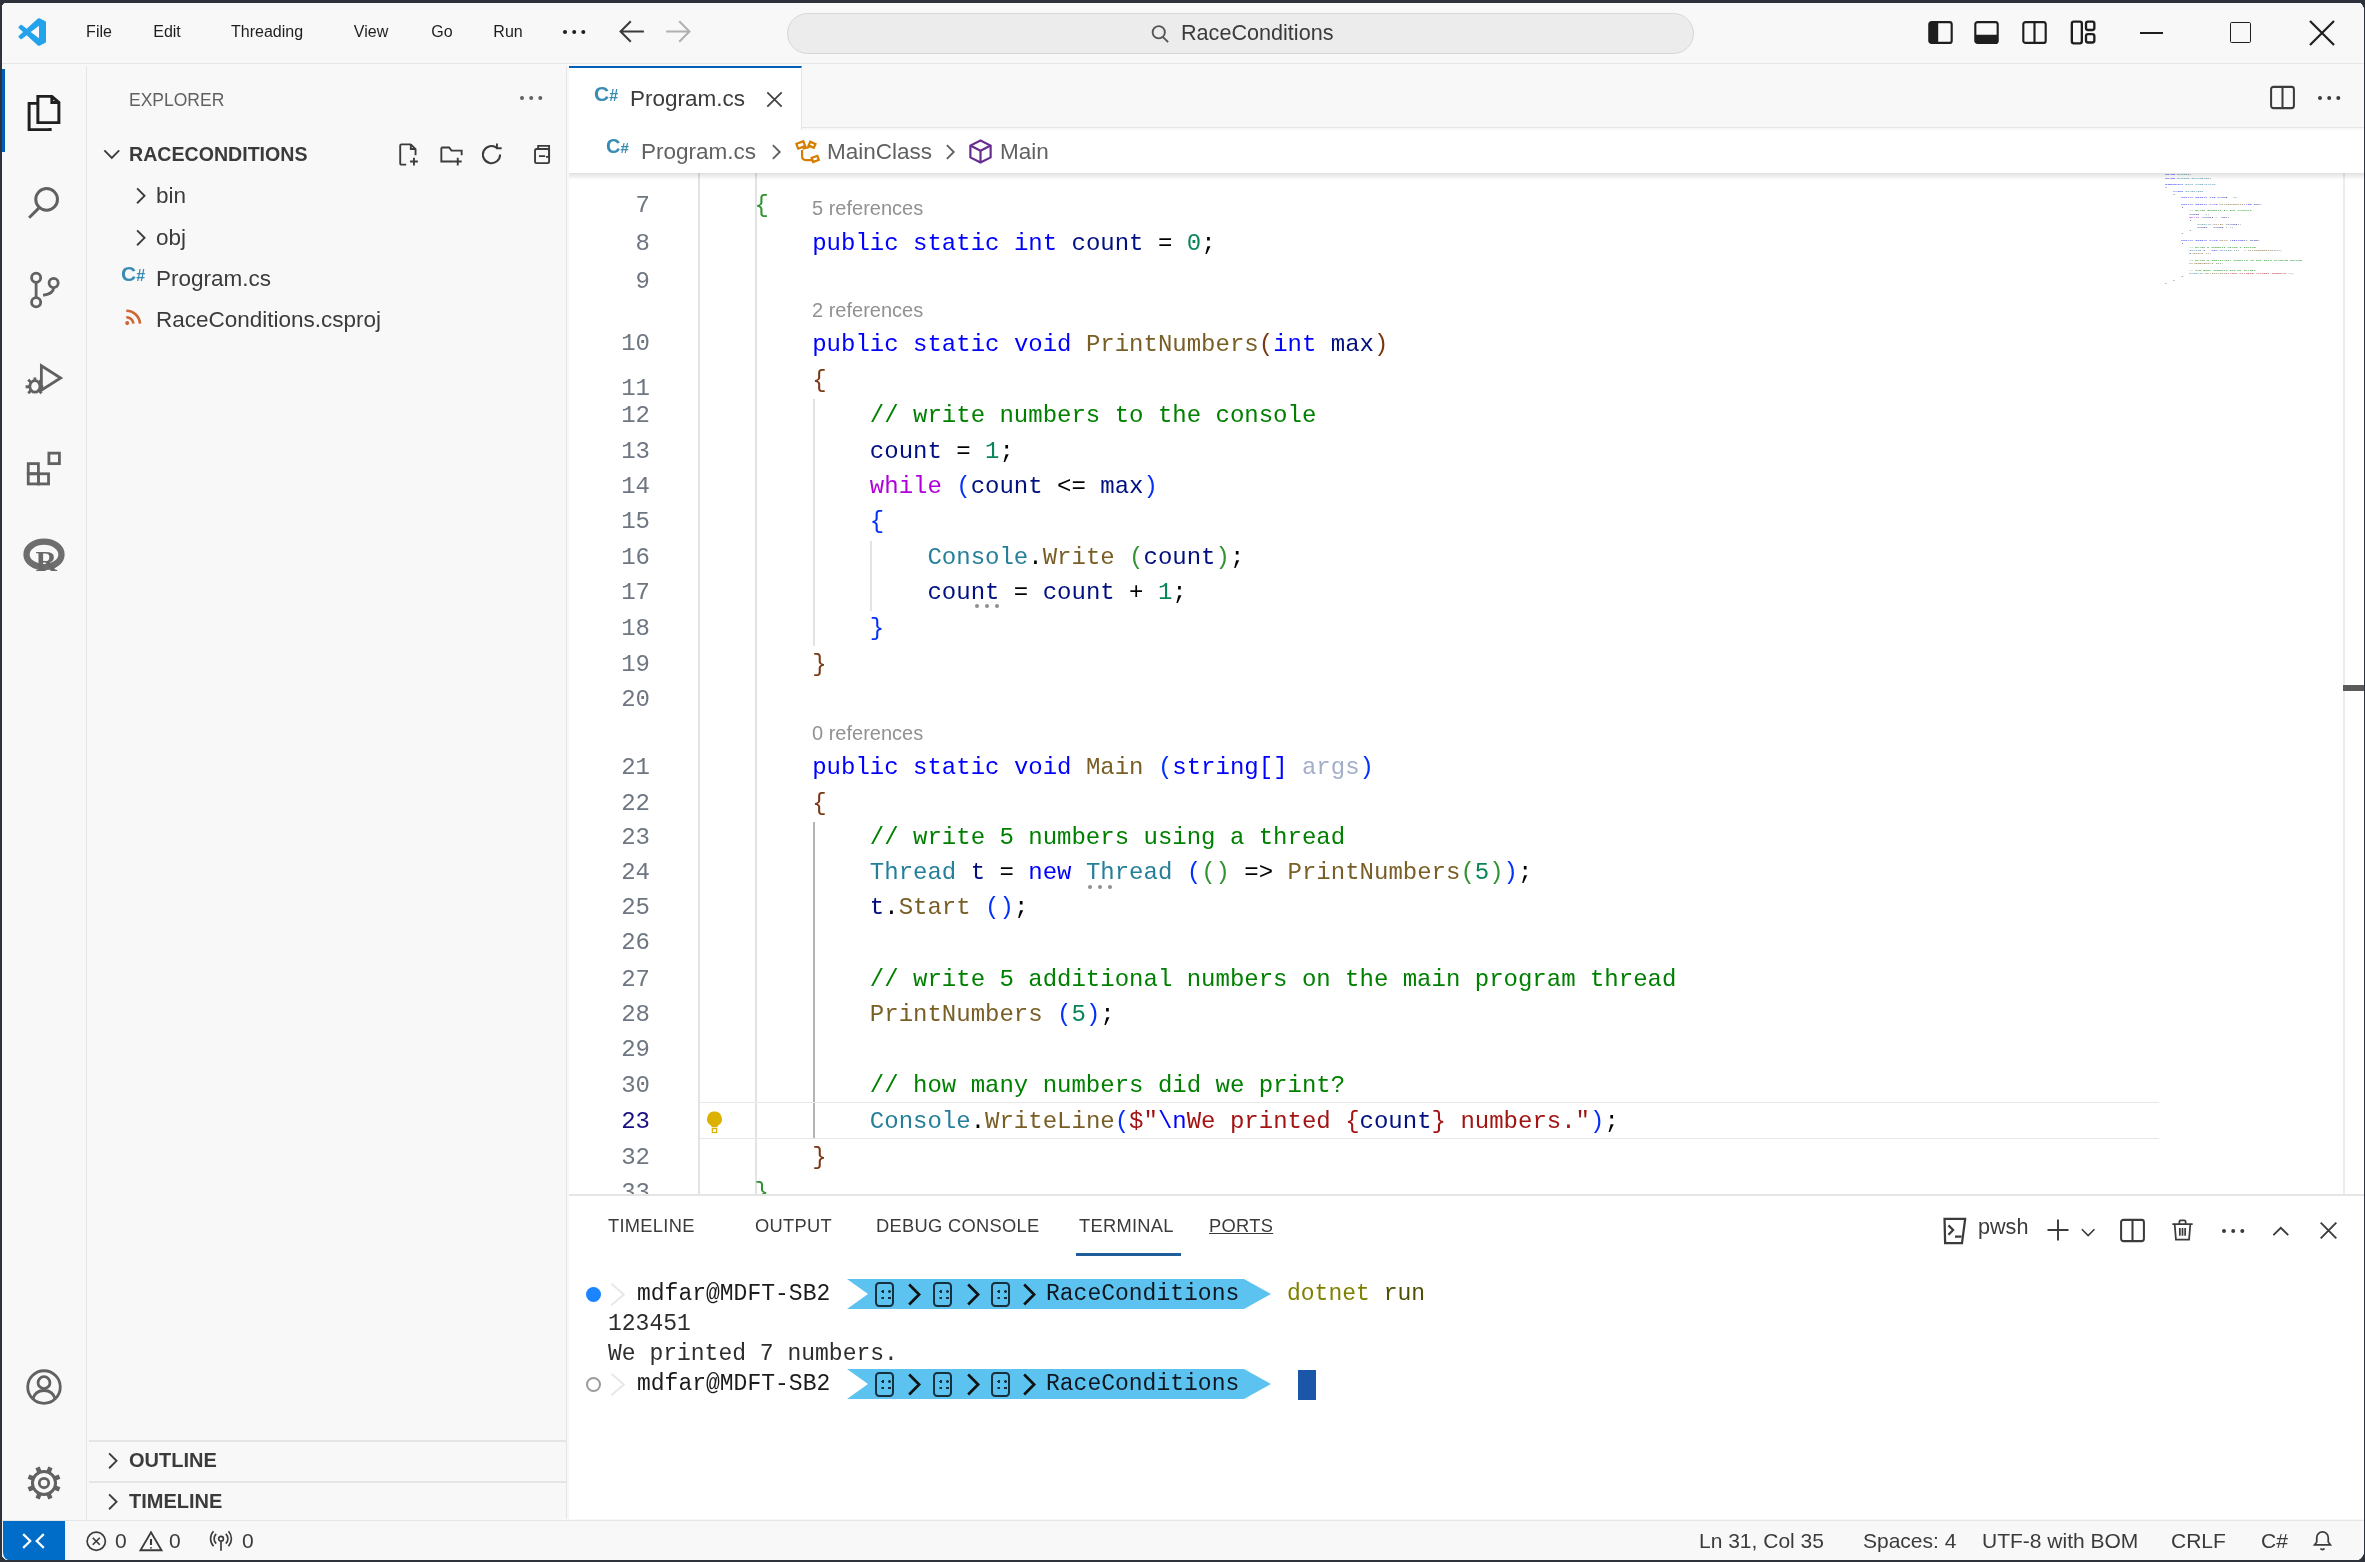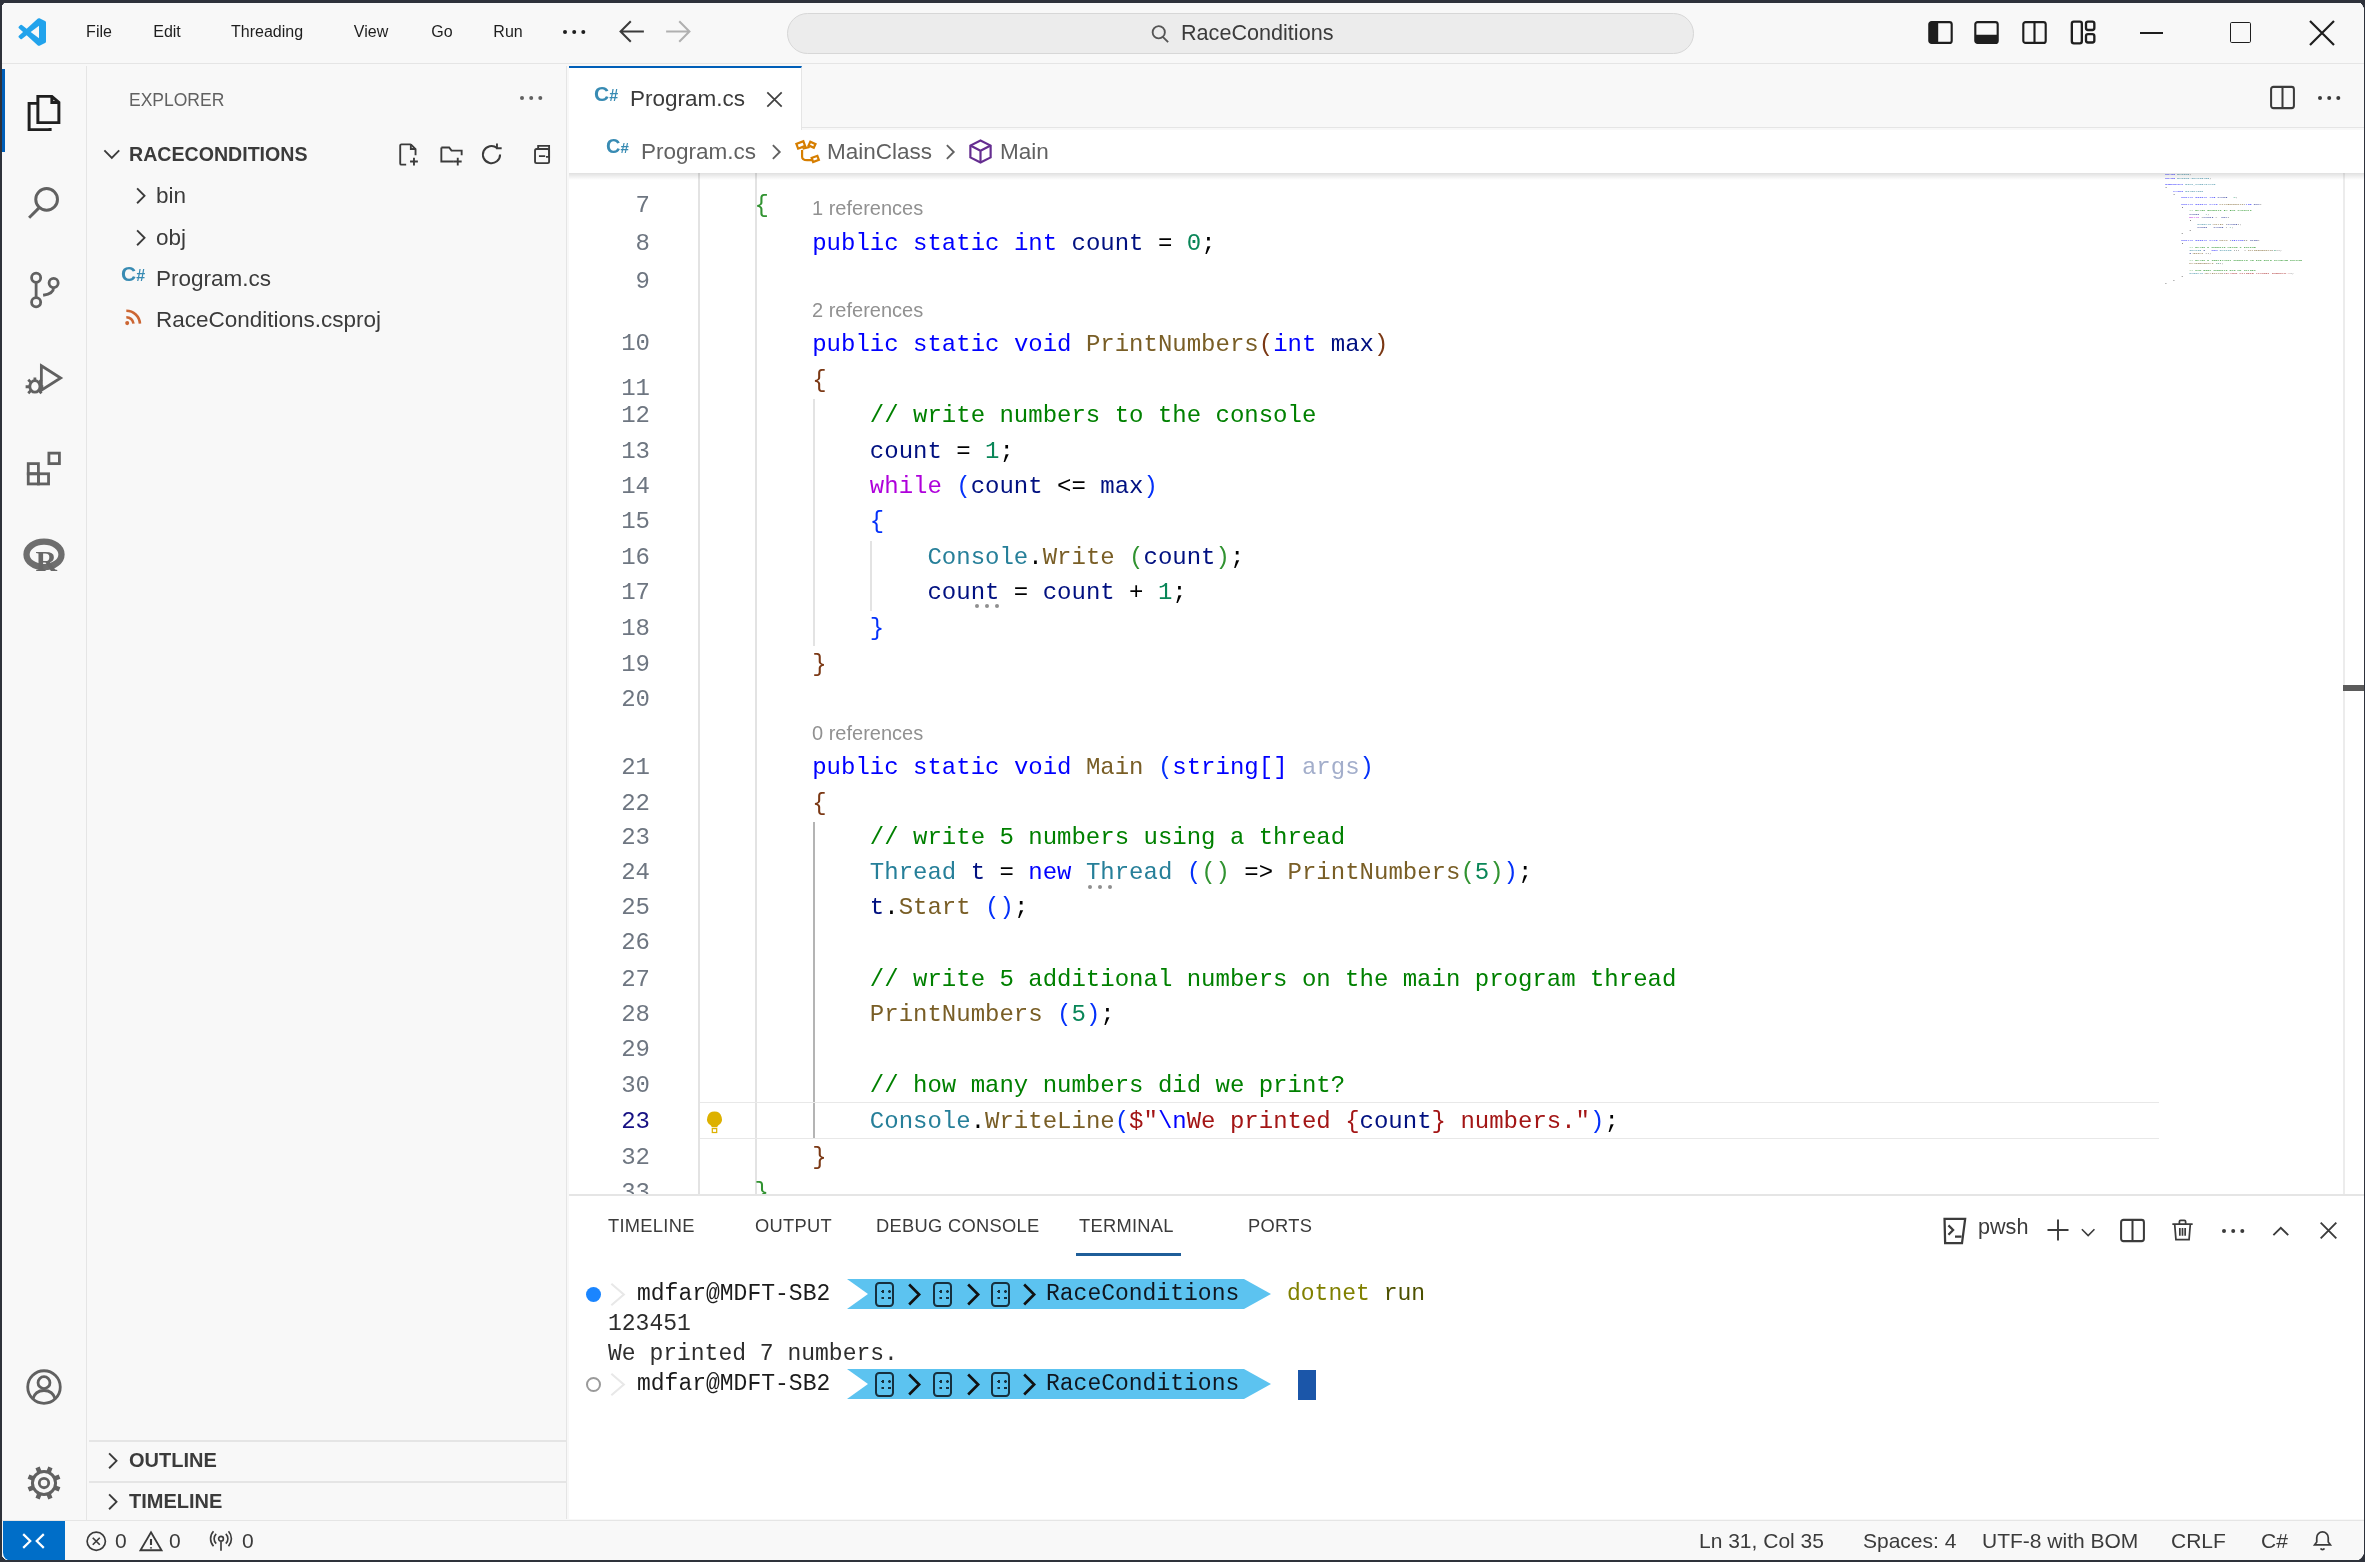--- a/index.html
+++ b/index.html
@@ -282,21 +282,21 @@
     <div class="ln" style="top:714px;">25</div>
     <div class="ln" style="top:749px;">26</div>
     <div class="ln" style="top:786px;">27</div>
     <div class="ln" style="top:821px;">28</div>
     <div class="ln" style="top:856px;">29</div>
     <div class="ln" style="top:892px;">30</div>
     <div class="ln" style="top:928px;color:#171184;">23</div>
     <div class="ln" style="top:964px;">32</div>
     <div class="ln" style="top:999px;">33</div>
 
-    <div class="lens" style="top:20px;">1 references</div>
+    <div class="lens" style="top:20px;">5 references</div>
     <div class="lens" style="top:122px;">2 references</div>
     <div class="lens" style="top:545px;">0 references</div>
 
     <div class="crow" style="top:11.7px;"><span class="b2">    {</span></div>
     <div class="crow" style="top:50px;">        <span class="kw">public</span> <span class="kw">static</span> <span class="kw">int</span> <span class="vr">count</span> = <span class="num">0</span>;</div>
     <div class="crow" style="top:151px;">        <span class="kw">public</span> <span class="kw">static</span> <span class="kw">void</span> <span class="fn">PrintNumbers</span><span class="b3">(</span><span class="kw">int</span> <span class="vr">max</span><span class="b3">)</span></div>
     <div class="crow" style="top:187px;"><span class="b3">        {</span></div>
     <div class="crow" style="top:222px;"><span class="cmt">            // write numbers to the console</span></div>
     <div class="crow" style="top:258px;">            <span class="vr">count</span> = <span class="num">1</span>;</div>
     <div class="crow" style="top:293px;">            <span class="ctl">while</span> <span class="b1">(</span><span class="vr">count</span> &lt;= <span class="vr">max</span><span class="b1">)</span></div>
@@ -361,21 +361,21 @@
 
     <div class="abs" style="left:1774px;top:512px;width:22.5px;height:5.8px;background:#5b5b5b;"></div>
   </div>
 
   <div class="abs" style="left:569px;top:1194px;width:1797px;height:1.7px;background:#e5e5e5;"></div>
   <div id="panel">
     <div class="ptab" style="left:39px;">TIMELINE</div>
     <div class="ptab" style="left:186px;">OUTPUT</div>
     <div class="ptab" style="left:307px;">DEBUG CONSOLE</div>
     <div class="ptab" style="left:510px;">TERMINAL</div>
-    <div class="ptab" style="left:679px;">PORTS</div>
+    <div class="ptab" style="left:640px;text-decoration:underline;">PORTS</div>
     <div class="abs" style="left:507px;top:57px;width:105px;height:2.5px;background:#1f5e99;"></div>
 
     <svg class="abs" style="left:1371px;top:20px;" width="30" height="30" viewBox="0 0 16 16" fill="none" stroke="#3b3b3b" stroke-width="1.2">
         <path d="M2.5 1.5h11l-1 13h-9z" transform="skewX(-3)"></path>
         <path d="M4.5 5l2.5 2.5L4.5 10M8 11h3.5"></path>
       </svg>
     <div class="abs" style="left:1409px;top:18.3px;font-size:21.6px;color:#3b3b3b;">pwsh</div>
     <svg class="abs" style="left:1475px;top:20px;" width="28" height="28" viewBox="0 0 16 16" stroke="#3b3b3b" stroke-width="1.1">
         <path d="M8 2v12M2 8h12"></path>
       </svg>

